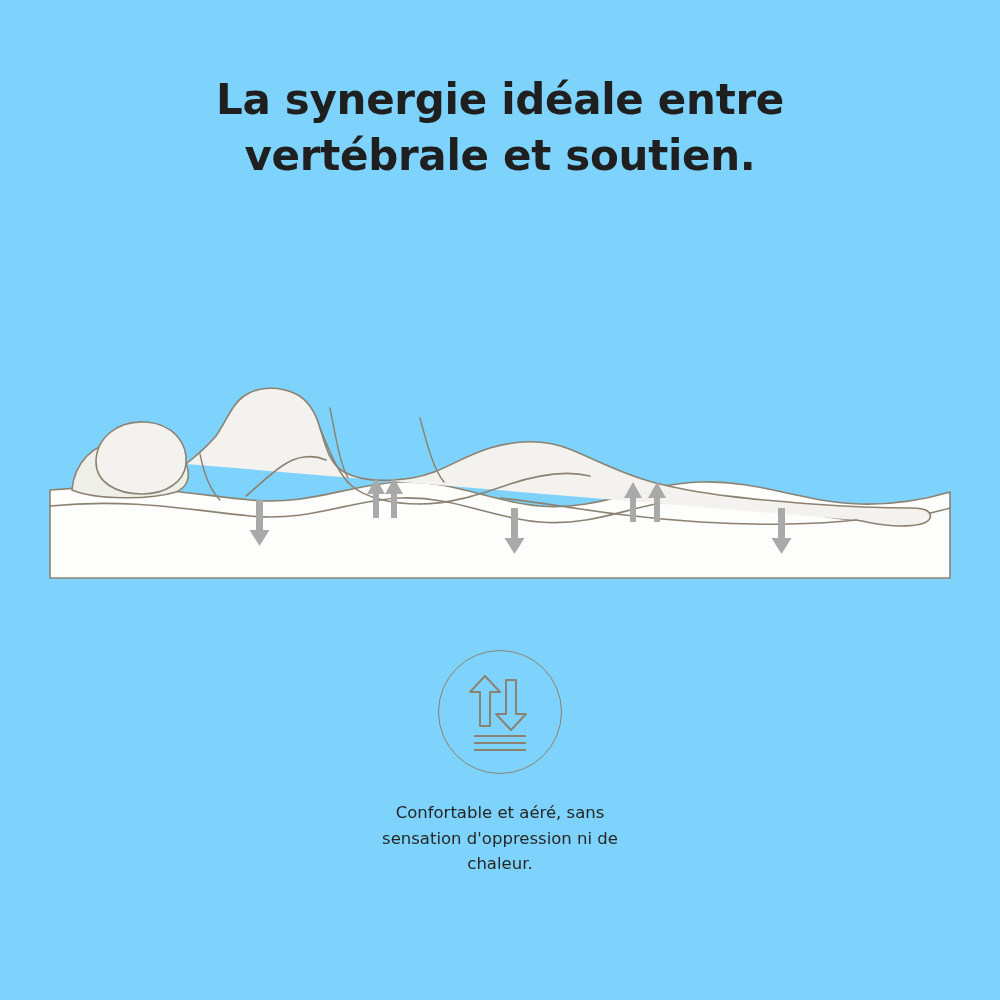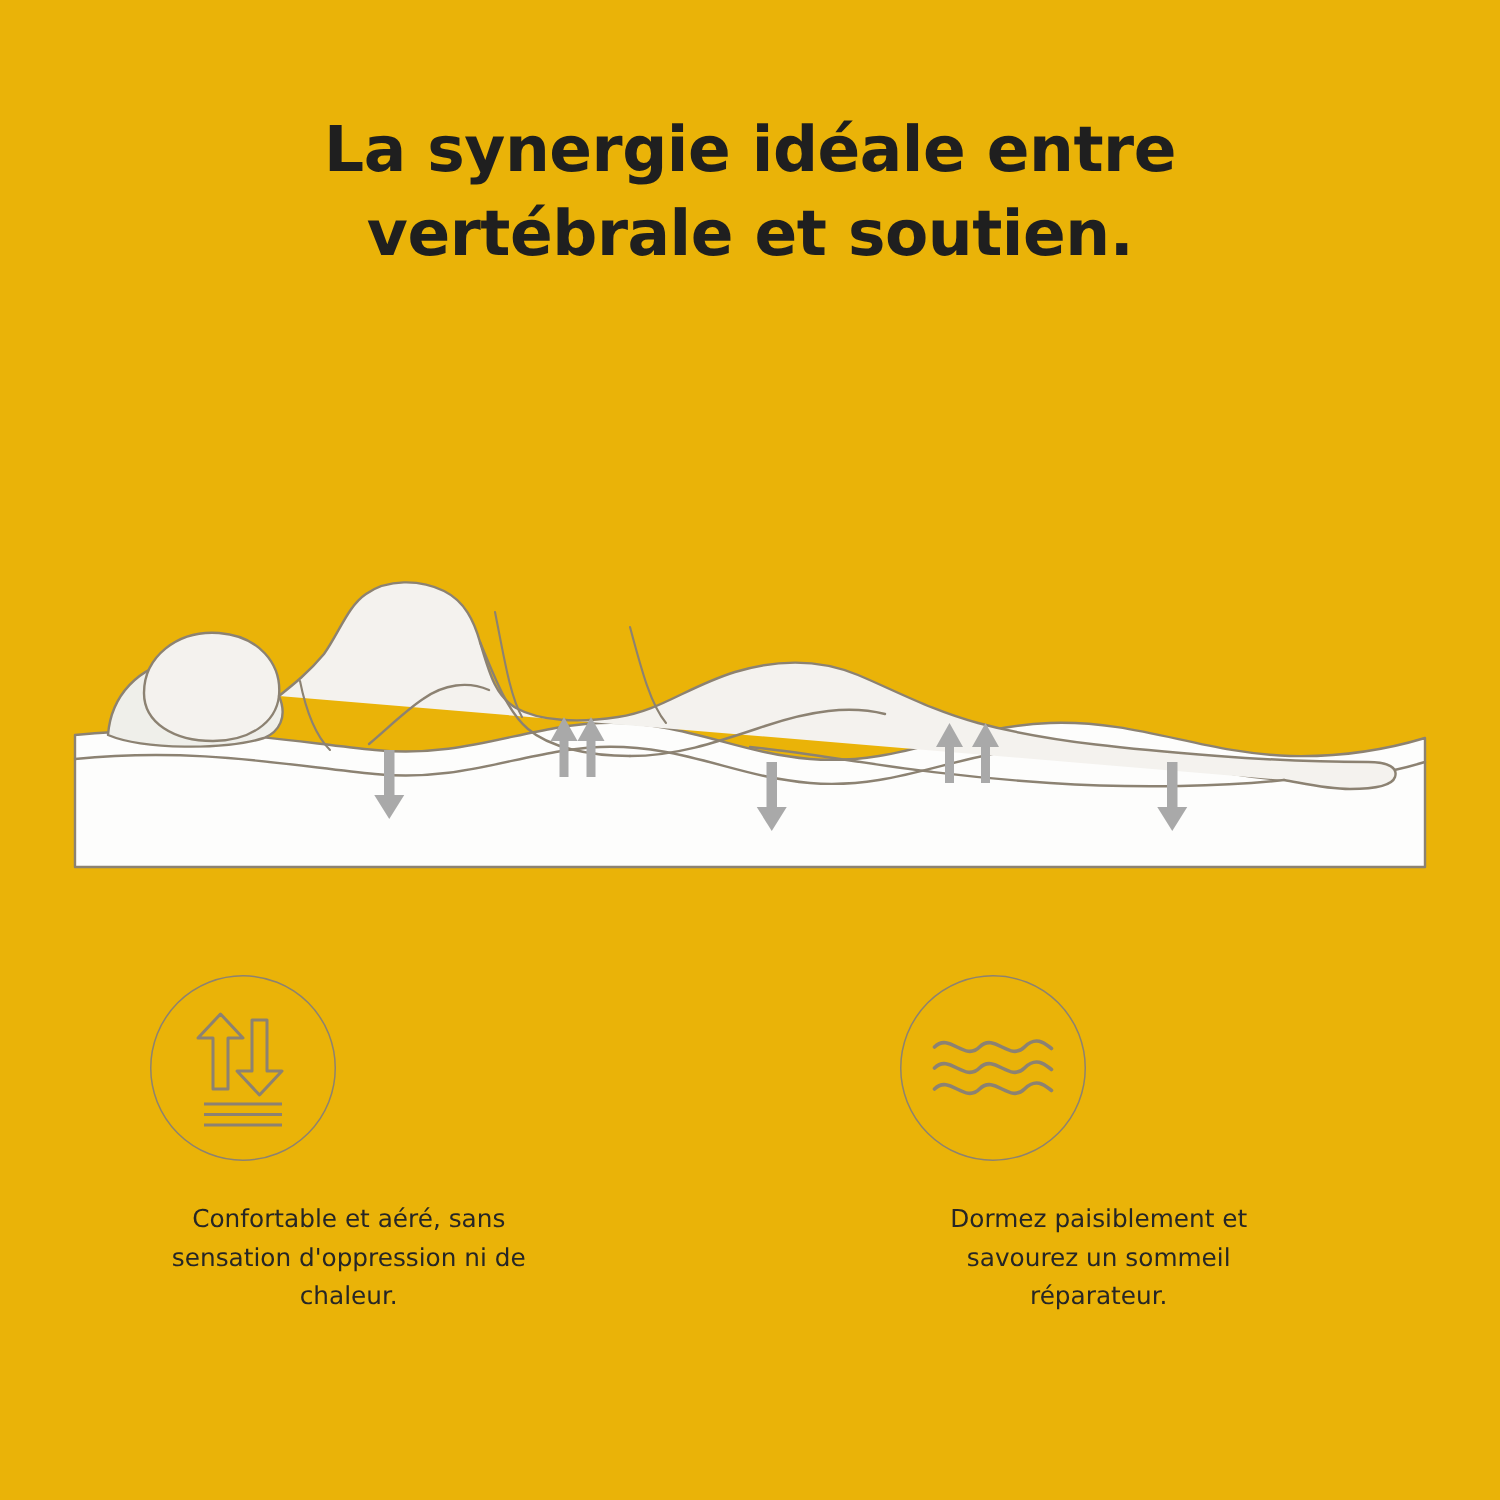--- a/index.html
+++ b/index.html
@@ -11,21 +11,21 @@
     width: 1000px;
     height: 1000px;
     font-family: "DejaVu Sans", "Liberation Sans", sans-serif;
     color: #2b2b2b;
     overflow: hidden;
   }
   .page {
     position: relative;
     width: 1000px;
     height: 1000px;
-    background: #eab308;
+    background: #7dd3fc;
   }
 
   
   .headline {
     position: absolute;
     top: 44px;
     left: 0;
     width: 1000px;
     text-align: center;
     font-size: 42px;
@@ -57,21 +57,21 @@
     left: 0;
     width: 1000px;
     display: flex;
     justify-content: space-around;
     align-items: flex-start;
   }
   .feature {
     width: 300px;
     display: flex;
     flex-direction: column;
-    align-items: flex-start;
+    align-items: center;
   }
   .feature-icon {
     width: 124px;
     height: 124px;
     border: 1.6px solid #8c8272;
     border-radius: 50%;
     display: flex;
     align-items: center;
     justify-content: center;
     box-sizing: border-box;
@@ -221,28 +221,16 @@
             <line x1="14" y1="66" x2="66" y2="66"></line>
             <line x1="14" y1="73" x2="66" y2="73"></line>
             <line x1="14" y1="80" x2="66" y2="80"></line>
           </g>
         </svg>
       </div>
       <div class="feature-caption">Confortable et aéré, sans sensation d'oppression ni de chaleur.</div>
     </div>
 
 
-    <div class="feature">
-      <div class="feature-icon">
-        <svg width="90" height="52" viewBox="0 0 90 52" xmlns="http://www.w3.org/2000/svg">
-          <g fill="none" stroke="#8c8272" stroke-width="2.4" stroke-linecap="round">
-            <path d="M6 12 C 16 2, 26 22, 36 12 C 46 2, 56 22, 66 12 C 74 4, 80 10, 84 13"></path>
-            <path d="M6 26 C 16 16, 26 36, 36 26 C 46 16, 56 36, 66 26 C 74 18, 80 24, 84 27"></path>
-            <path d="M6 40 C 16 30, 26 50, 36 40 C 46 30, 56 50, 66 40 C 74 32, 80 38, 84 41"></path>
-          </g>
-        </svg>
-      </div>
-      <div class="feature-caption">Dormez paisiblement et savourez un sommeil réparateur.</div>
-    </div>
 
   </div>
 
 </div>
 
 </body></html>

